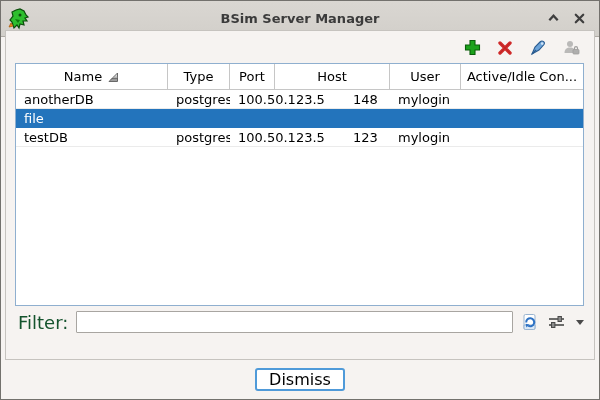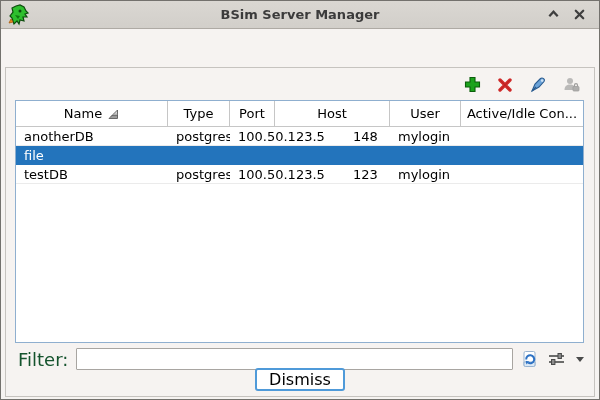--- a/index.html
+++ b/index.html
@@ -3,37 +3,37 @@
 <meta charset="utf-8">
 <style>
   * { margin:0; padding:0; box-sizing:border-box; }
   html,body { width:600px; height:400px; font-family:"DejaVu Sans","Liberation Sans",sans-serif; }
   .window {
     position:relative; width:600px; height:400px;
     background:#f6f3f1; border:1px solid #73716d; overflow:hidden;
   }
   
   .titlebar {
-    position:absolute; top:0; left:0; right:0; height:28px;
+    position:absolute; top:0; left:0; right:0; height:36px;
     background:linear-gradient(#dad7d2,#d2cfca);
     border-bottom:1px solid #aeaaa4;
     display:flex; align-items:center;
   }
   .app-icon { width:24px; height:24px; margin-left:6px; flex:0 0 auto; }
   .title {
     position:absolute; left:0; right:0; text-align:center;
     font-size:13px; font-weight:bold; color:#3b3b3b; pointer-events:none;
   }
   .tb-btns { margin-left:auto; display:flex; align-items:center; gap:10px; padding-right:12px; z-index:2; }
   .tb-btn { width:16px; height:16px; display:flex; align-items:center; justify-content:center; cursor:pointer; }
   
   .panel {
     position:absolute; left:4px; right:4px; top:29px; height:330px;
     border:1px solid #c6c3bf; background:#f6f3f1;
-    display:flex; flex-direction:column;margin-top:37px;
+    display:flex; flex-direction:column;
   }
   .toolbar { height:31px; display:flex; align-items:center; justify-content:flex-end; gap:15px; padding:2px 14px 0 0; }
   .tool-btn { width:18px; height:18px; display:flex; align-items:center; justify-content:center; cursor:pointer; }
   .tool-btn.disabled { opacity:.65; cursor:default; }
   
   .tablewrap {
     margin:1px 10px 0 9px; height:243px;
     border:1px solid #8fafcf; background:#ffffff;
     display:flex; flex-direction:column; overflow:hidden;
   }

